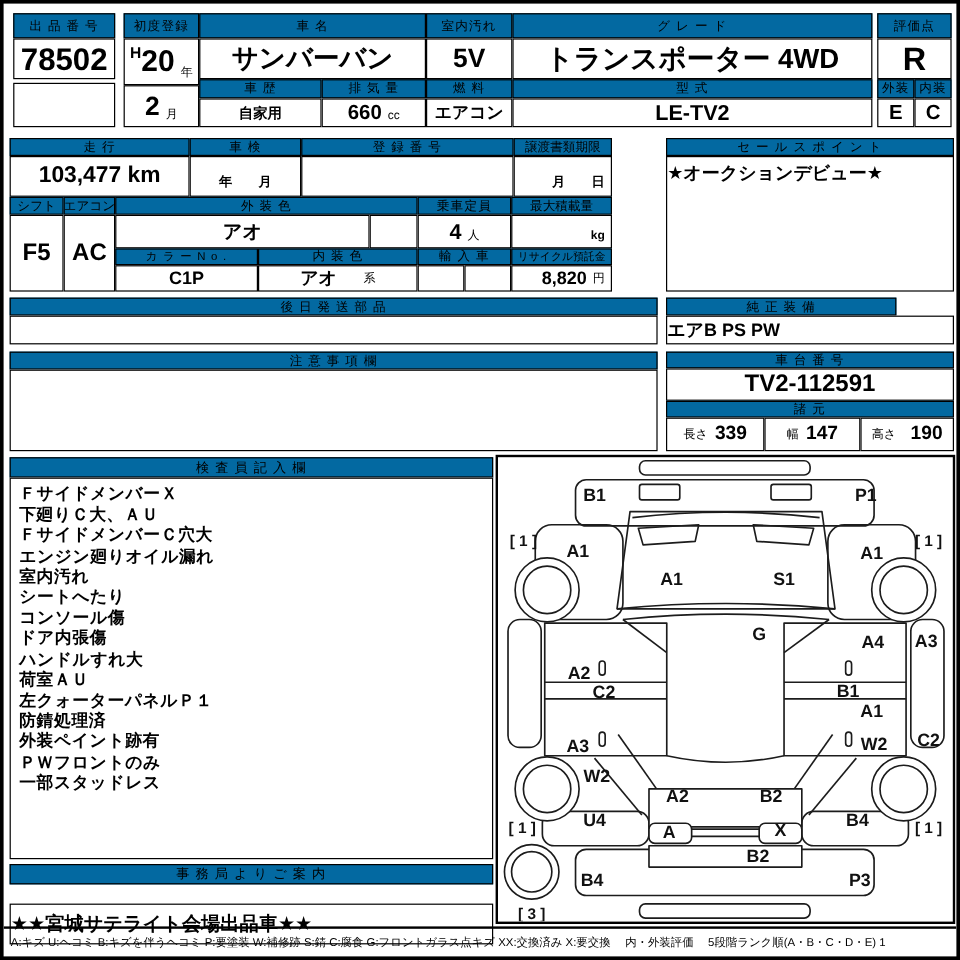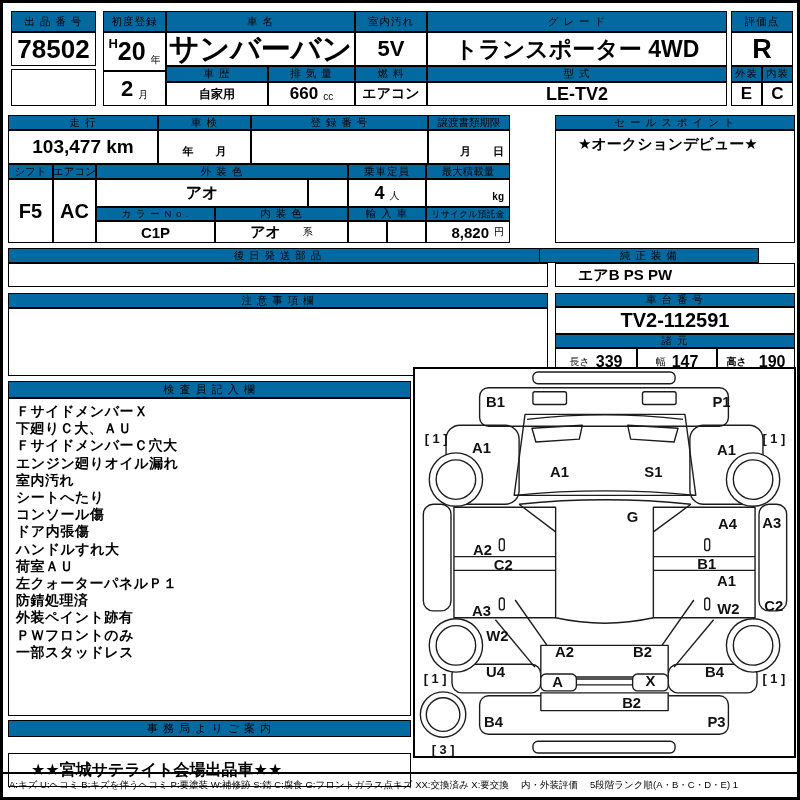--- a/index.html
+++ b/index.html
@@ -1,21 +1,21 @@
 <!DOCTYPE html>
 <html><head>
 <meta charset="utf-8">
 <style>
   *{margin:0;padding:0;box-sizing:border-box}
   html,body{width:800px;height:800px;background:#fff;font-family:"Liberation Sans","DejaVu Sans",sans-serif;color:#000}
   .sheet{position:relative;width:800px;height:800px;background:#fff;border:3px solid #000;overflow:hidden}
   .h,.c{position:absolute;border:1px solid #000;display:flex;align-items:center;justify-content:center;overflow:hidden;white-space:nowrap}
   .h{background:#0369a1;font-size:10.5px;font-weight:500;letter-spacing:1px}
   .c{background:#fff;font-weight:bold}
-  .left{justify-content:flex-start;padding-left:22px}
+  .left{justify-content:flex-start;padding-left:0}
   .right{justify-content:flex-end;padding-right:5px}
   .top{align-items:flex-start;padding-top:4px}
   .bot{align-items:flex-end;padding-bottom:4px}
   .norm{font-weight:bold}
   .unit{font-size:10px;font-weight:normal;margin-left:5px;align-self:flex-end;padding-bottom:3px}
   .insbox{display:block;padding:4px 0 0 7px}
   .insline{font-size:14px;font-weight:bold;line-height:17.2px;letter-spacing:.5px}
   .divider{position:absolute;left:0;top:769px;width:794px;height:2px;background:#000}
   .legend{position:absolute;left:6px;top:776px;width:786px;font-size:9.5px;font-weight:normal;letter-spacing:0}
   svg text{font-family:"Liberation Sans","DejaVu Sans",sans-serif}
@@ -34,21 +34,21 @@
     <span style="font-size:13px;align-self:flex-start;padding-top:3px">H</span>
     <span style="font-size:25px">20</span>
     <span class="unit">年</span>
   </div>
   <div class="c" style="left:100px;top:68px;width:63px;height:35px">
     <span style="font-size:22px">2</span>
     <span class="unit">月</span>
   </div>
 
   <div class="h" style="left:163px;top:8px;width:189px;height:21px">車 名</div>
-  <div class="c" style="left:163px;top:29px;width:189px;height:34px;font-size:30px">サンバーバン</div>
+  <div class="c" style="left:163px;top:29px;width:189px;height:34px;font-size:22px">サンバーバン</div>
   <div class="h" style="left:163px;top:63px;width:102px;height:16px">車 歴</div>
   <div class="c" style="left:163px;top:79px;width:102px;height:24px;font-size:12px">自家用</div>
   <div class="h" style="left:265px;top:63px;width:87px;height:16px">排 気 量</div>
   <div class="c" style="left:265px;top:79px;width:87px;height:24px">
     <span style="font-size:17px">660</span>
     <span class="unit">cc</span>
   </div>
 
   <div class="h" style="left:352px;top:8px;width:72px;height:21px">室内汚れ</div>
   <div class="c" style="left:352px;top:29px;width:72px;height:34px;font-size:22px">5V</div>
@@ -111,37 +111,37 @@
 
   <div class="h" style="left:5px;top:245px;width:540px;height:15px">後 日 発 送 部 品</div>
   <div class="c" style="left:5px;top:260px;width:540px;height:24px"></div>
 
   <div class="h" style="left:5px;top:290px;width:540px;height:15px">注 意 事 項 欄</div>
   <div class="c" style="left:5px;top:305px;width:540px;height:68px"></div>
 
   <div class="h" style="left:552px;top:112px;width:240px;height:15px">セ ー ル ス ポ イ ン ト</div>
   <div class="c left top" style="left:552px;top:127px;width:240px;height:113px;font-size:15px">★オークションデビュー★</div>
 
-  <div class="h" style="left:536px;top:245px;width:220px;height:15px">純 正 装 備</div>
+  <div class="h" style="left:552px;top:245px;width:192px;height:15px">純 正 装 備</div>
   <div class="c left" style="left:552px;top:260px;width:240px;height:24px;font-size:15px">エアB PS PW</div>
 
   <div class="h" style="left:552px;top:290px;width:240px;height:14px">車 台 番 号</div>
   <div class="c" style="left:552px;top:304px;width:240px;height:27px;font-size:20px">TV2-112591</div>
 
   <div class="h" style="left:552px;top:331px;width:240px;height:14px">諸 元</div>
   <div class="c" style="left:552px;top:345px;width:82px;height:28px">
     <span style="font-size:10px;font-weight:normal;margin-right:6px">長さ</span>
     <span style="font-size:16px">339</span>
   </div>
   <div class="c" style="left:634px;top:345px;width:80px;height:28px">
     <span style="font-size:10px;font-weight:normal;margin-right:6px">幅</span>
     <span style="font-size:16px">147</span>
   </div>
   <div class="c" style="left:714px;top:345px;width:78px;height:28px">
-    <span style="font-size:10px;font-weight:bold;margin-right:12px">高さ</span>
+    <span style="font-size:10px;font-weight:normal;margin-right:12px">高さ</span>
     <span style="font-size:16px">190</span>
   </div>
 
   <div class="h" style="left:5px;top:378px;width:403px;height:17px;font-size:11px">検 査 員 記 入 欄</div>
   <div class="c insbox" style="left:5px;top:395px;width:403px;height:318px">
       <div class="insline">ＦサイドメンバーＸ</div>
       <div class="insline">下廻りＣ大、ＡＵ</div>
       <div class="insline">ＦサイドメンバーＣ穴大</div>
       <div class="insline">エンジン廻りオイル漏れ</div>
       <div class="insline">室内汚れ</div>
@@ -153,21 +153,21 @@
       <div class="insline">左クォーターパネルＰ１</div>
       <div class="insline">防錆処理済</div>
       <div class="insline">外装ペイント跡有</div>
       <div class="insline">ＰＷフロントのみ</div>
       <div class="insline">一部スタッドレス</div>
     </div>
 
   <div class="h" style="left:5px;top:717px;width:403px;height:17px;font-size:11px">事 務 局 よ り ご 案 内</div>
   <div class="c left" style="left:5px;top:750px;width:403px;height:34px;font-size:16px">★★宮城サテライト会場出品車★★</div>
 
-  <div class="c" style="left:410px;top:364px;width:383px;height:391px;border-width:2px;align-items:flex-start;justify-content:flex-start">
+  <div class="c" style="left:410px;top:376px;width:383px;height:391px;border-width:2px;align-items:flex-start;justify-content:flex-start">
     <svg id="car-diagram" width="379" height="387" viewBox="0 0 381 392">
       <g fill="none" stroke="#1c1c1c" stroke-width="1.4" stroke-linejoin="round">
 
         <rect x="118" y="3" width="144" height="12" rx="5"></rect>
         <rect x="64" y="19" width="252" height="39" rx="9"></rect>
         <rect x="118" y="23" width="34" height="13" rx="2"></rect>
         <rect x="229" y="23" width="34" height="13" rx="2"></rect>
 
         <path d="M110,46 L272,46 L283,128 L99,128 Z"></path>
         <path d="M112,51 Q191,42 270,51"></path>

